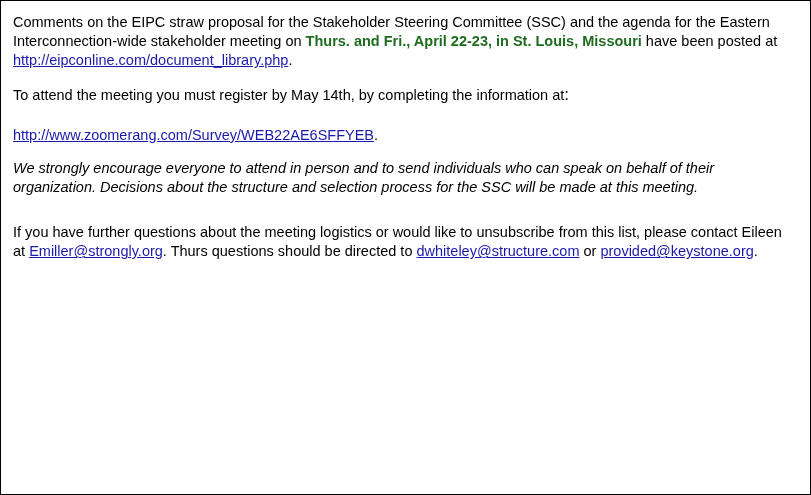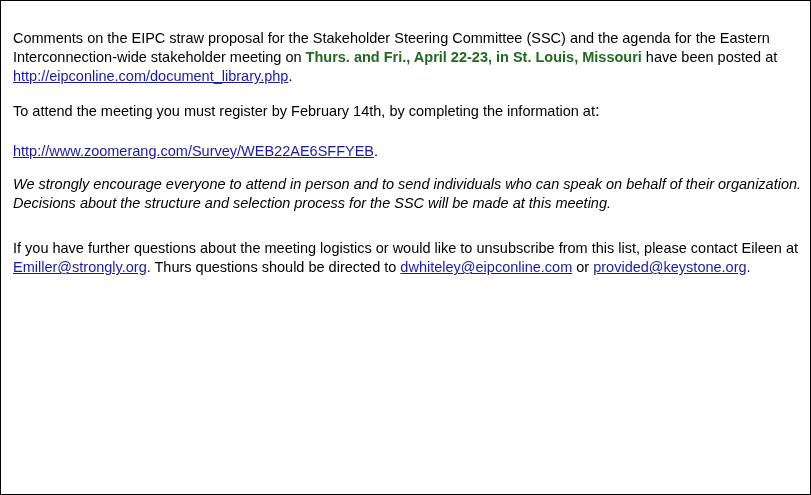--- a/index.html
+++ b/index.html
@@ -13,22 +13,21 @@
   .page {
     position: relative;
     width: 811px;
     height: 495px;
     box-sizing: border-box;
     background: #ffffff;
     border: 1px solid #000000;
     overflow: hidden;
   }
   .content {
-    padding: 12px 8px 0 12px;
-    margin-top: 16px;
+    padding: 12px 24px 0 12px;
   }
   p.para {
     margin: 0 0 14px 0;
     font-size: 14.5px;
     line-height: 1.32;
     color: #000000;
   }
   p.tight {
     margin-bottom: 13px;
   }
@@ -57,28 +56,28 @@
   }
 </style>
 </head>
 <body>
 
 <div class="page">
   <div class="content">
 
     <p class="para"><span>Comments on the EIPC straw proposal for the Stakeholder Steering Committee (SSC) and the agenda for the Eastern Interconnection-wide stakeholder meeting on </span><span class="green-bold">Thurs. and Fri., April 22-23, in St. Louis, Missouri</span><span> have been posted at </span><a class="link">http://eipconline.com/document_library.php</a><span>.</span></p>
 
-    <p class="para tight"><span>To attend the meeting you must register by February 14th, by completing the information at</span><span class="colon-big">:</span></p>
+    <p class="para tight"><span>To attend the meeting you must register by May 14th, by completing the information at</span><span class="colon-big">:</span></p>
 
     <div class="gap-small"></div>
 
     <p class="para"><a class="link">http://www.zoomerang.com/Survey/WEB22AE6SFFYEB</a><span>.</span></p>
 
 
     <p class="para green-italic">We strongly encourage everyone to attend in person and to send individuals who can speak on behalf of their organization. Decisions about the structure and selection process for the SSC will be made at this meeting.</p>
 
 
     <div class="gap-medium"></div>
 
-    <p class="para"><span>If you have further questions about the meeting logistics or would like to unsubscribe from this list, please contact Eileen at </span><a class="link">Emiller@strongly.org</a><span>. Thurs questions should be directed to </span><a class="link">dwhiteley@eipconline.com</a><span> or </span><a class="link">provided@keystone.org</a><span>.</span></p>
+    <p class="para"><span>If you have further questions about the meeting logistics or would like to unsubscribe from this list, please contact Eileen at </span><a class="link">Emiller@strongly.org</a><span>. Thurs questions should be directed to </span><a class="link">dwhiteley@structure.com</a><span> or </span><a class="link">provided@keystone.org</a><span>.</span></p>
 
   </div>
 </div>
 
 </body></html>

